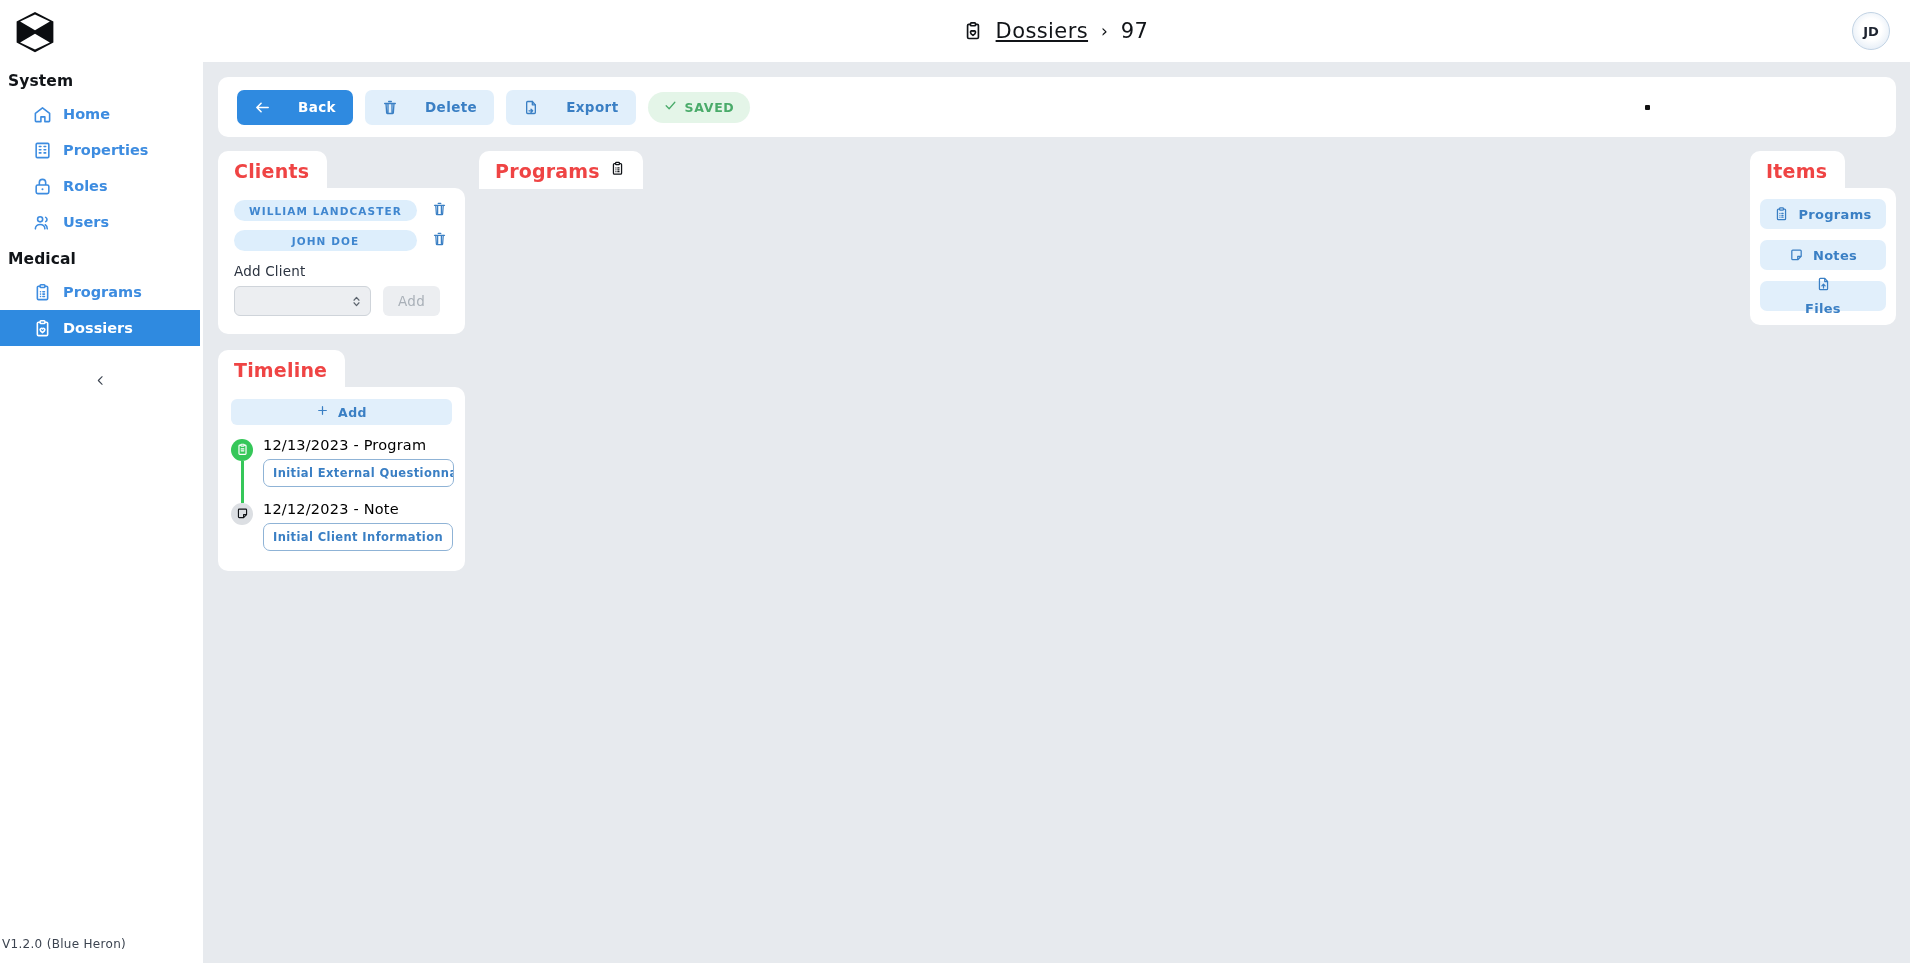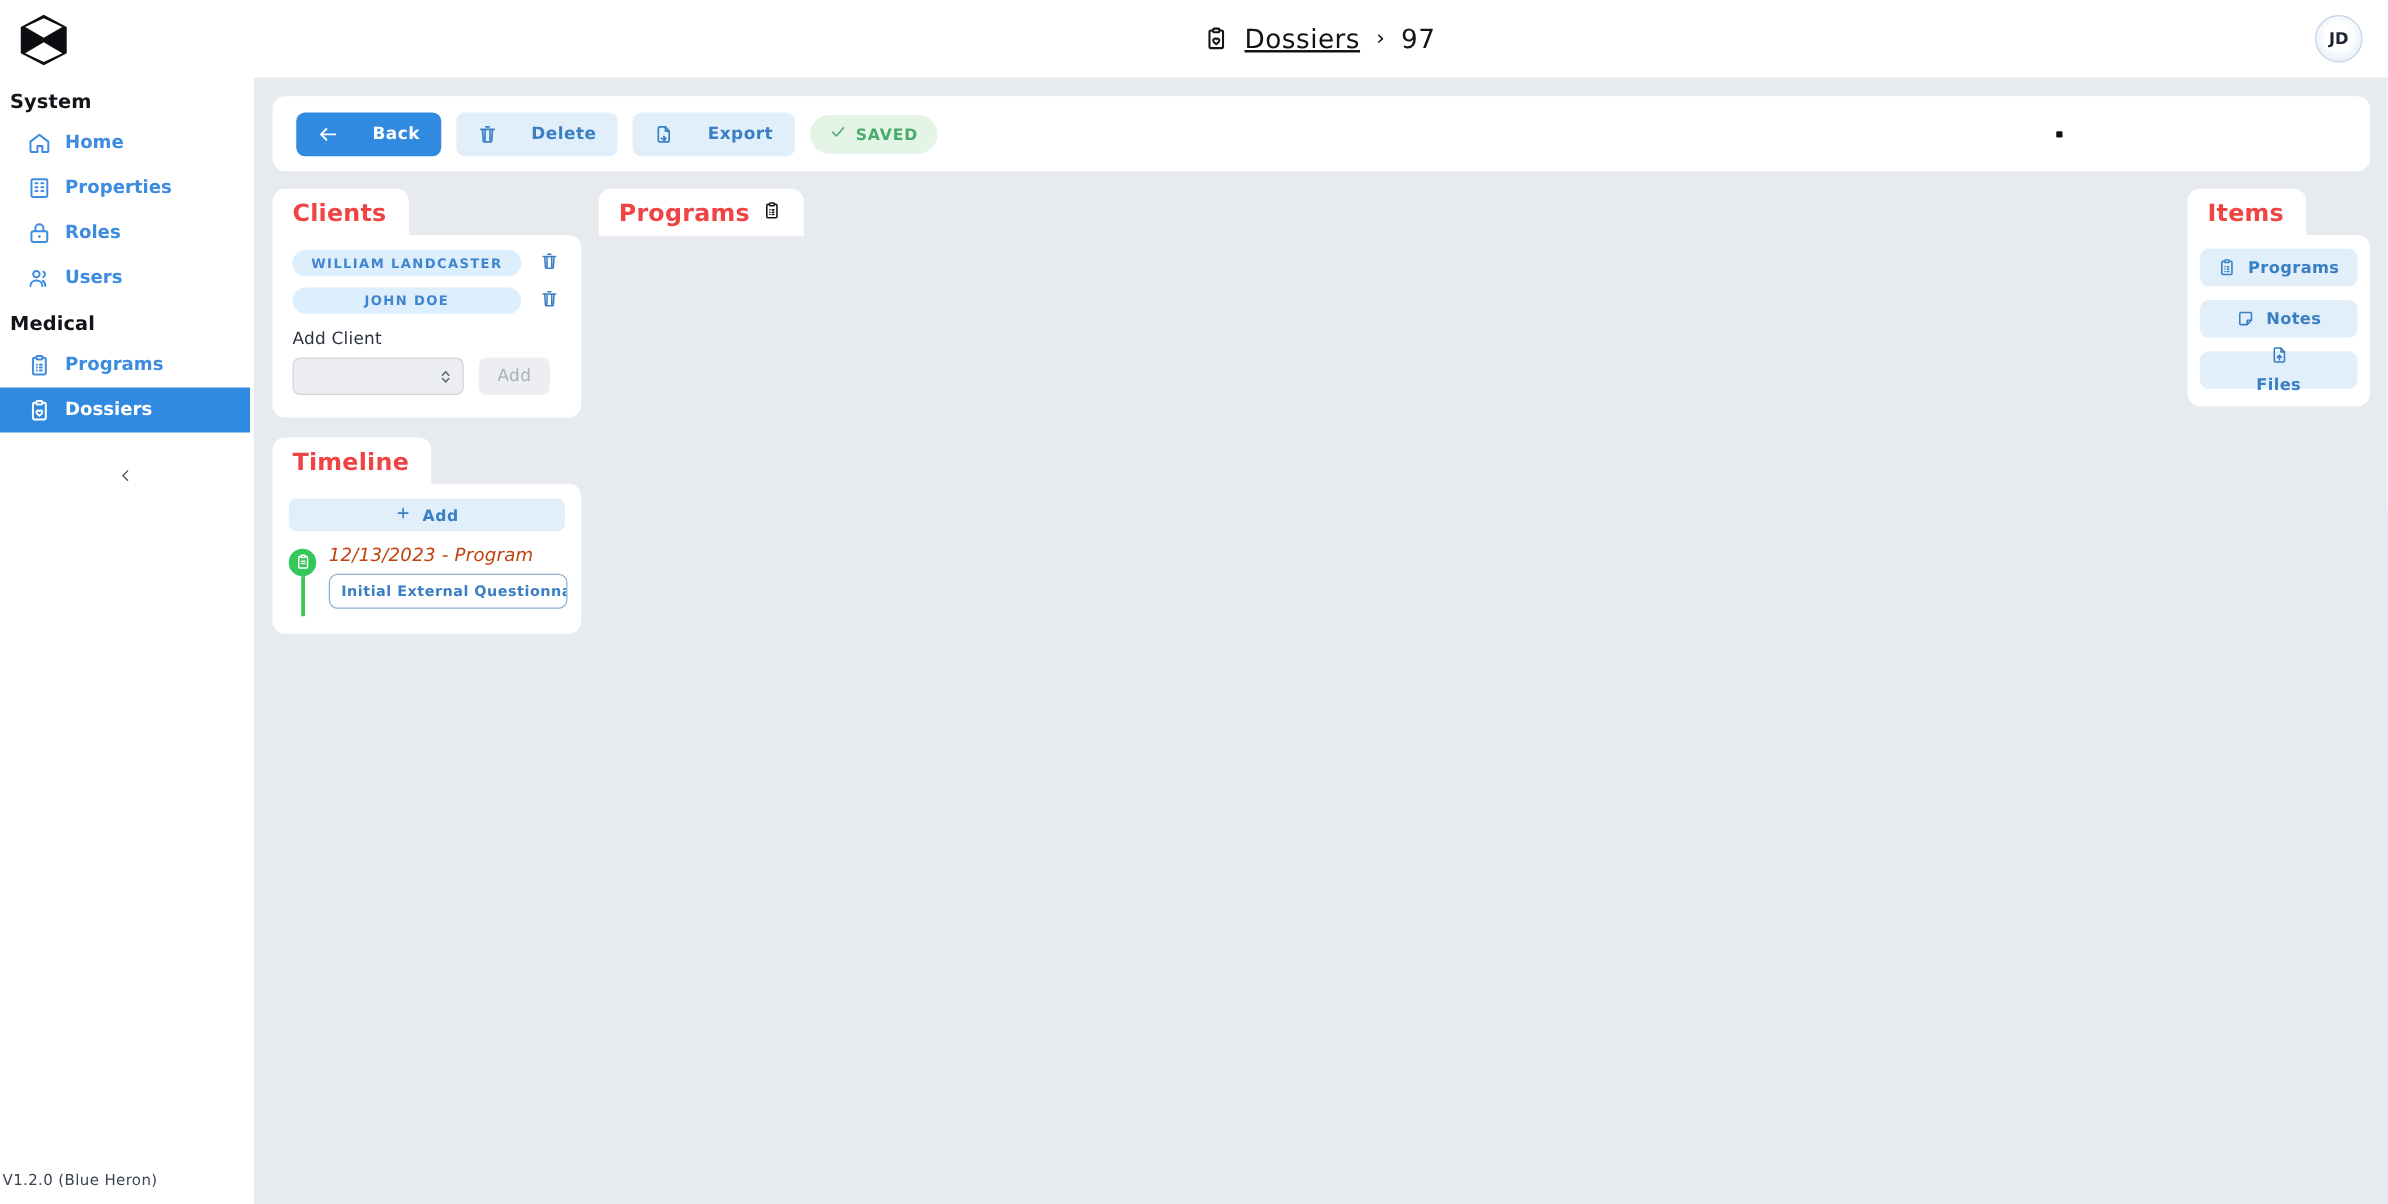--- a/index.html
+++ b/index.html
@@ -21,21 +21,21 @@
   }
   .logo-wrap { padding: 10px 0 0 14px; height: 62px; }
   .logo { width: 42px; height: 44px; display: block; }
 
   .nav-group-title {
     font-size: 15.5px; font-weight: 700; color: #111418;
     padding: 10px 0 6px 8px; letter-spacing: .1px;
   }
   .nav-item {
     display: flex; align-items: center; gap: 11px;
-    height: 36px; padding-left: 22px;
+    height: 36px; padding-left: 33px;
     color: #3d8ce0; font-size: 14.5px; font-weight: 600;
     cursor: pointer;
   }
   .nav-item .nav-ico { width: 19px; height: 19px; display: block; flex: 0 0 19px; }
   .nav-item .nav-ico svg { display: block; }
   .nav-item.active { background: #2f8ae0; color: #ffffff; }
   .nav-item.active .nav-ico svg { stroke: #ffffff; }
   .collapse-row {
     height: 40px; display: flex; align-items: center; justify-content: center;
     margin-top: 14px; cursor: pointer;
@@ -152,21 +152,21 @@
   .tl-item:last-child { min-height: 52px; }
   .tl-dot {
     position:absolute; left: 0; top: 2px; width: 22px; height: 22px; border-radius: 50%;
     display:flex; align-items:center; justify-content:center;
   }
   .tl-dot.green { background:#35c759; }
   .tl-dot.grey  { background:#dcdfe3; }
   .tl-line { position:absolute; left: 10px; top: 24px; width: 2.5px; height: calc(100% - 22px); }
   .tl-line.green { background:#35c759; }
   .tl-line.grey  { background:#d6dade; }
-  .tl-date { font-size: 14.5px; color:#c2410c; letter-spacing: .2px; margin-bottom: 6px; white-space: nowrap; font-style: italic; }
+  .tl-date { font-size: 14.5px; color:#000000; letter-spacing: .2px; margin-bottom: 6px; white-space: nowrap; }
   .tl-pill {
     display:inline-block; max-width: 191px; overflow:hidden; white-space: nowrap;
     border:1px solid #8fb3d6; border-radius: 7px; color:#3a7fc4;
     font-size: 11.5px; font-weight: 700; letter-spacing:.4px;
     padding: 6px 9px; cursor:pointer;
   }
 
   
   .prog-body { padding: 0 18px 24px 18px; min-height: 143px; }
   table.prog { width: 100%; border-collapse: collapse; }
@@ -434,20 +434,36 @@
                 <div class="tl-line green"></div>
                 <div class="tl-date">
                   <span>12/13/2023</span>
                   <span>-</span>
                   <span>Program</span>
                 </div>
                 <div class="tl-pill">Initial External Questionnaire - A1</div>
               </div>
 
 
+              <div class="tl-item">
+                <div class="tl-dot grey" style="background: rgb(220, 223, 227);">
+                  <span>
+                    <svg width="13" height="13" viewBox="0 0 24 24" fill="none" stroke="#111418" stroke-width="2.1" stroke-linejoin="round">
+                      <path d="M4.5 5.5A1.5 1.5 0 0 1 6 4h12a1.5 1.5 0 0 1 1.5 1.5v8.5L14 19.5H6A1.5 1.5 0 0 1 4.5 18z"></path>
+                      <path d="M19.3 14H14v5.4"></path>
+                    </svg>
+                  </span>
+                </div>
+                <div class="tl-date">
+                  <span>12/12/2023</span>
+                  <span>-</span>
+                  <span>Note</span>
+                </div>
+                <div class="tl-pill">Initial Client Information</div>
+              </div>
 
             </div>
           </div>
         </section>
       </div>
 
       <div class="col-mid">
         <section class="panel">
           <div class="panel-tab">
             <span>Programs</span>

